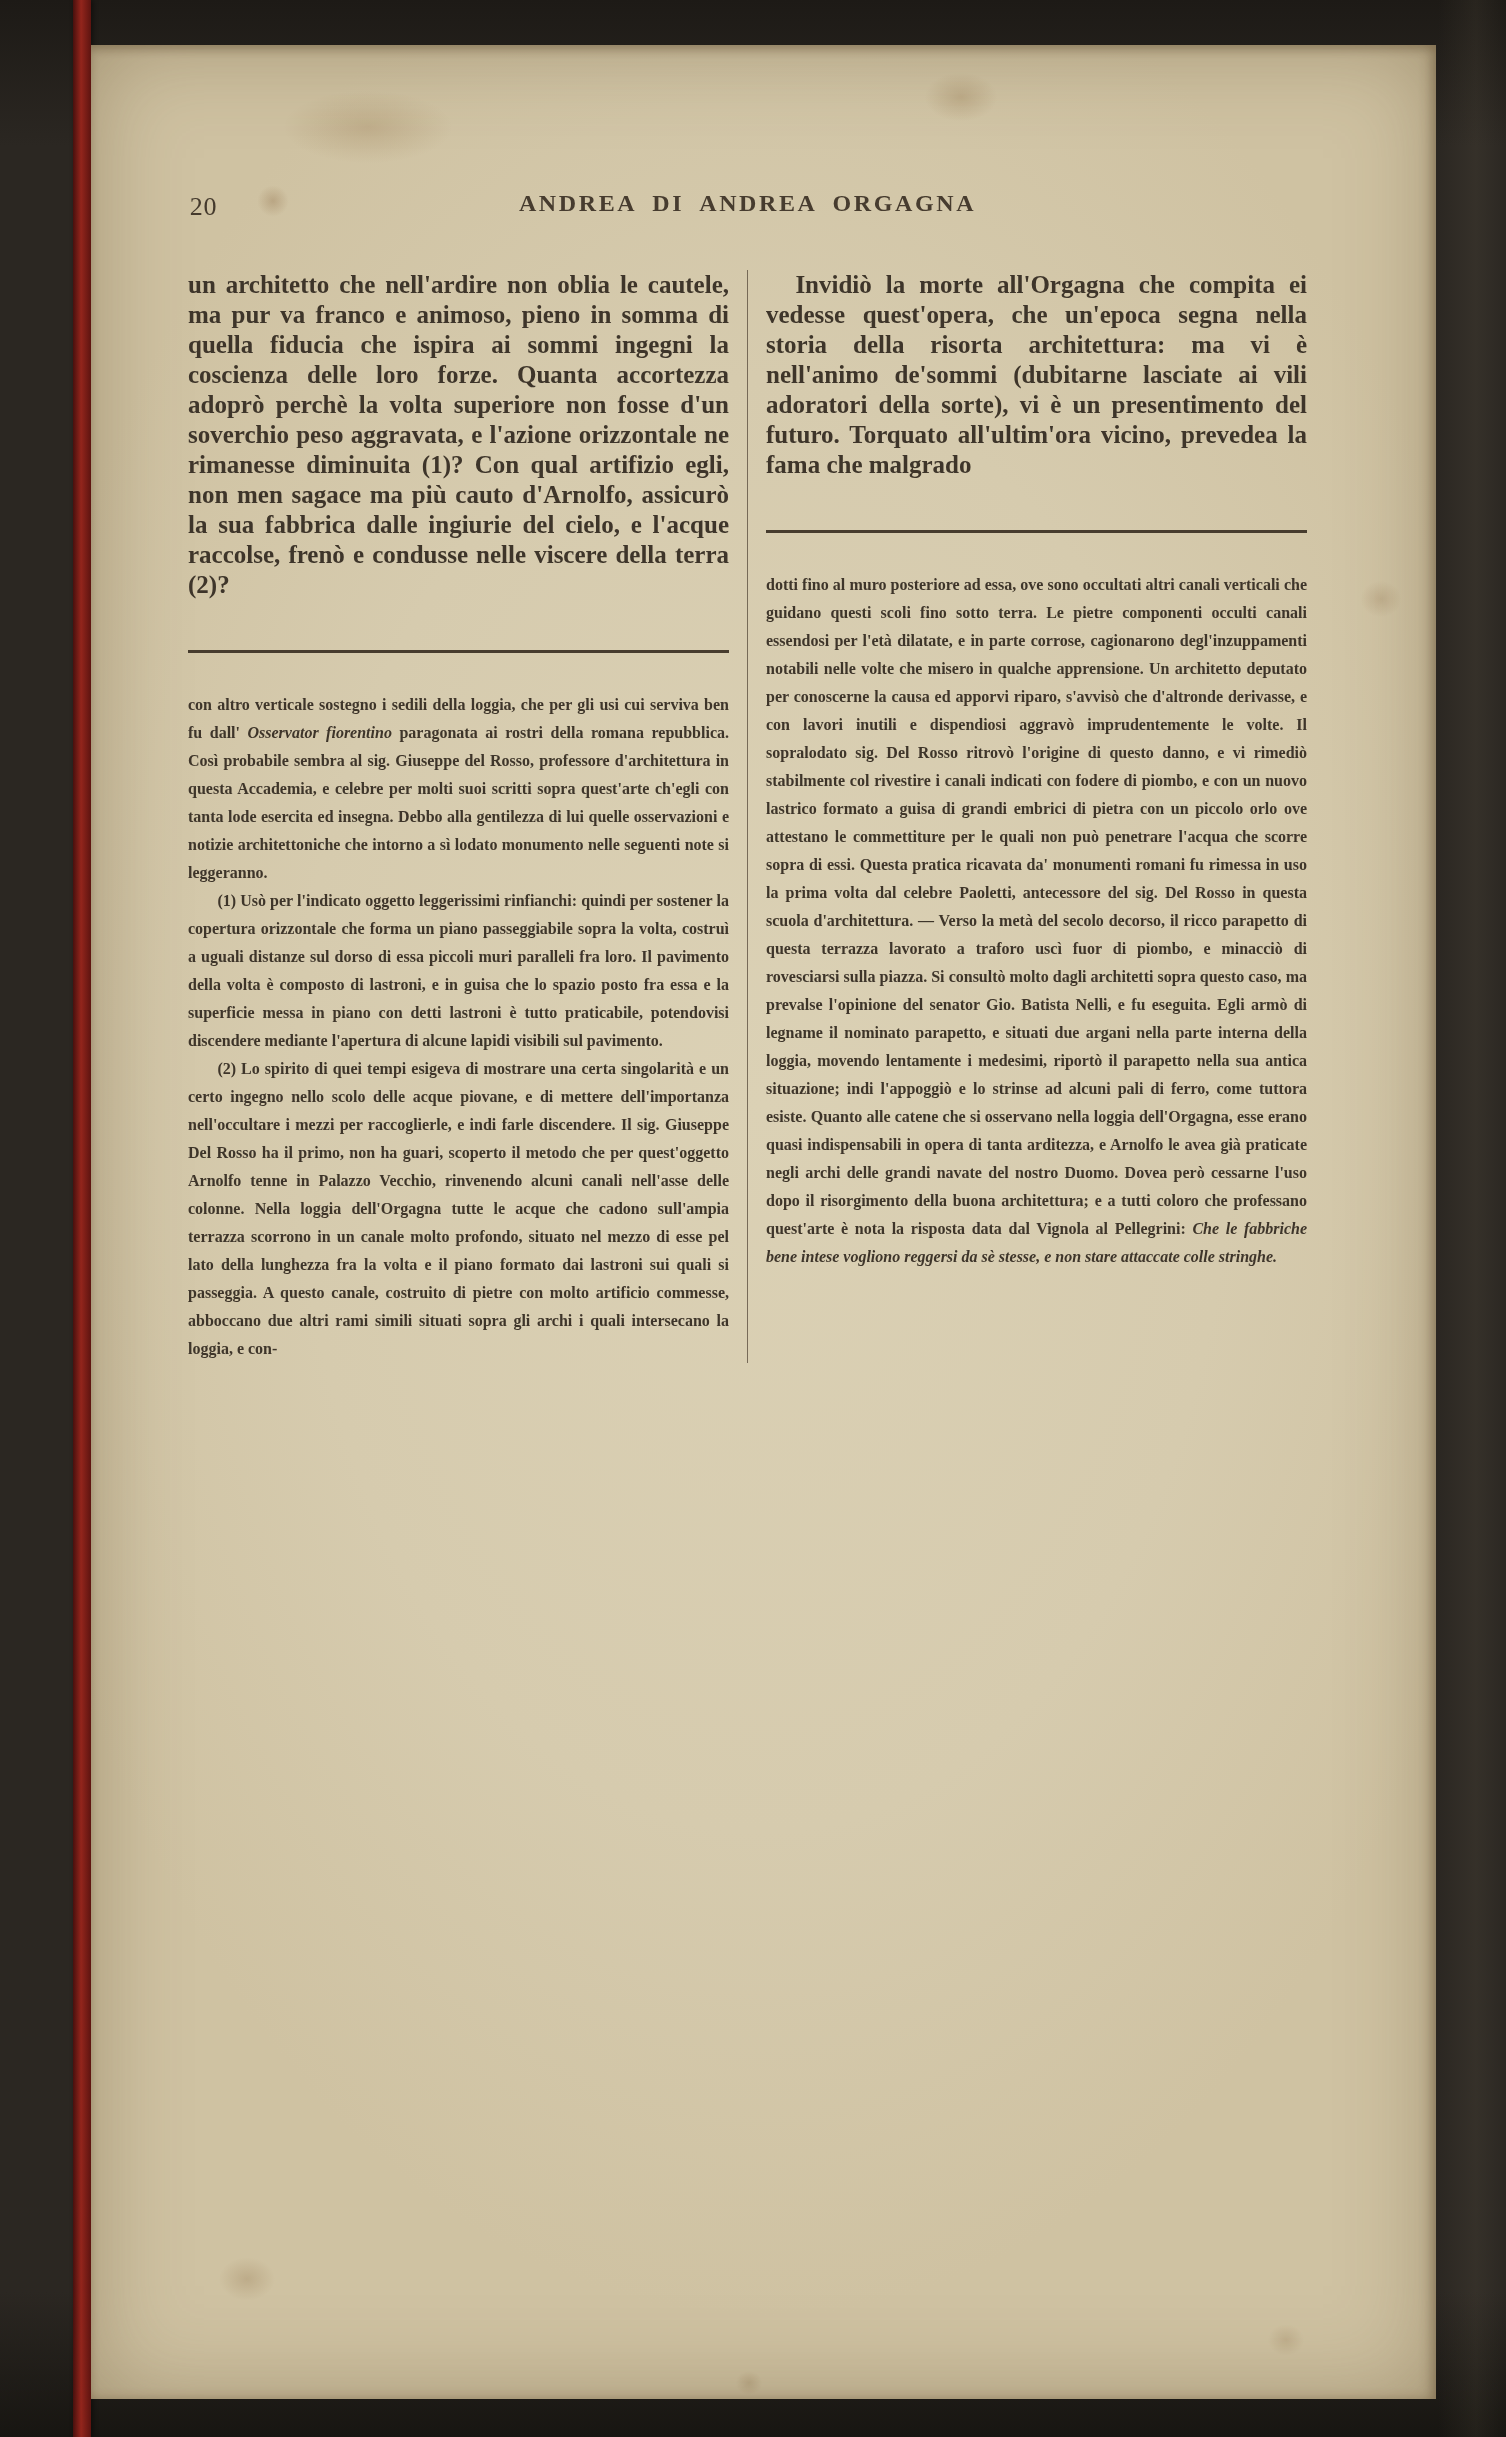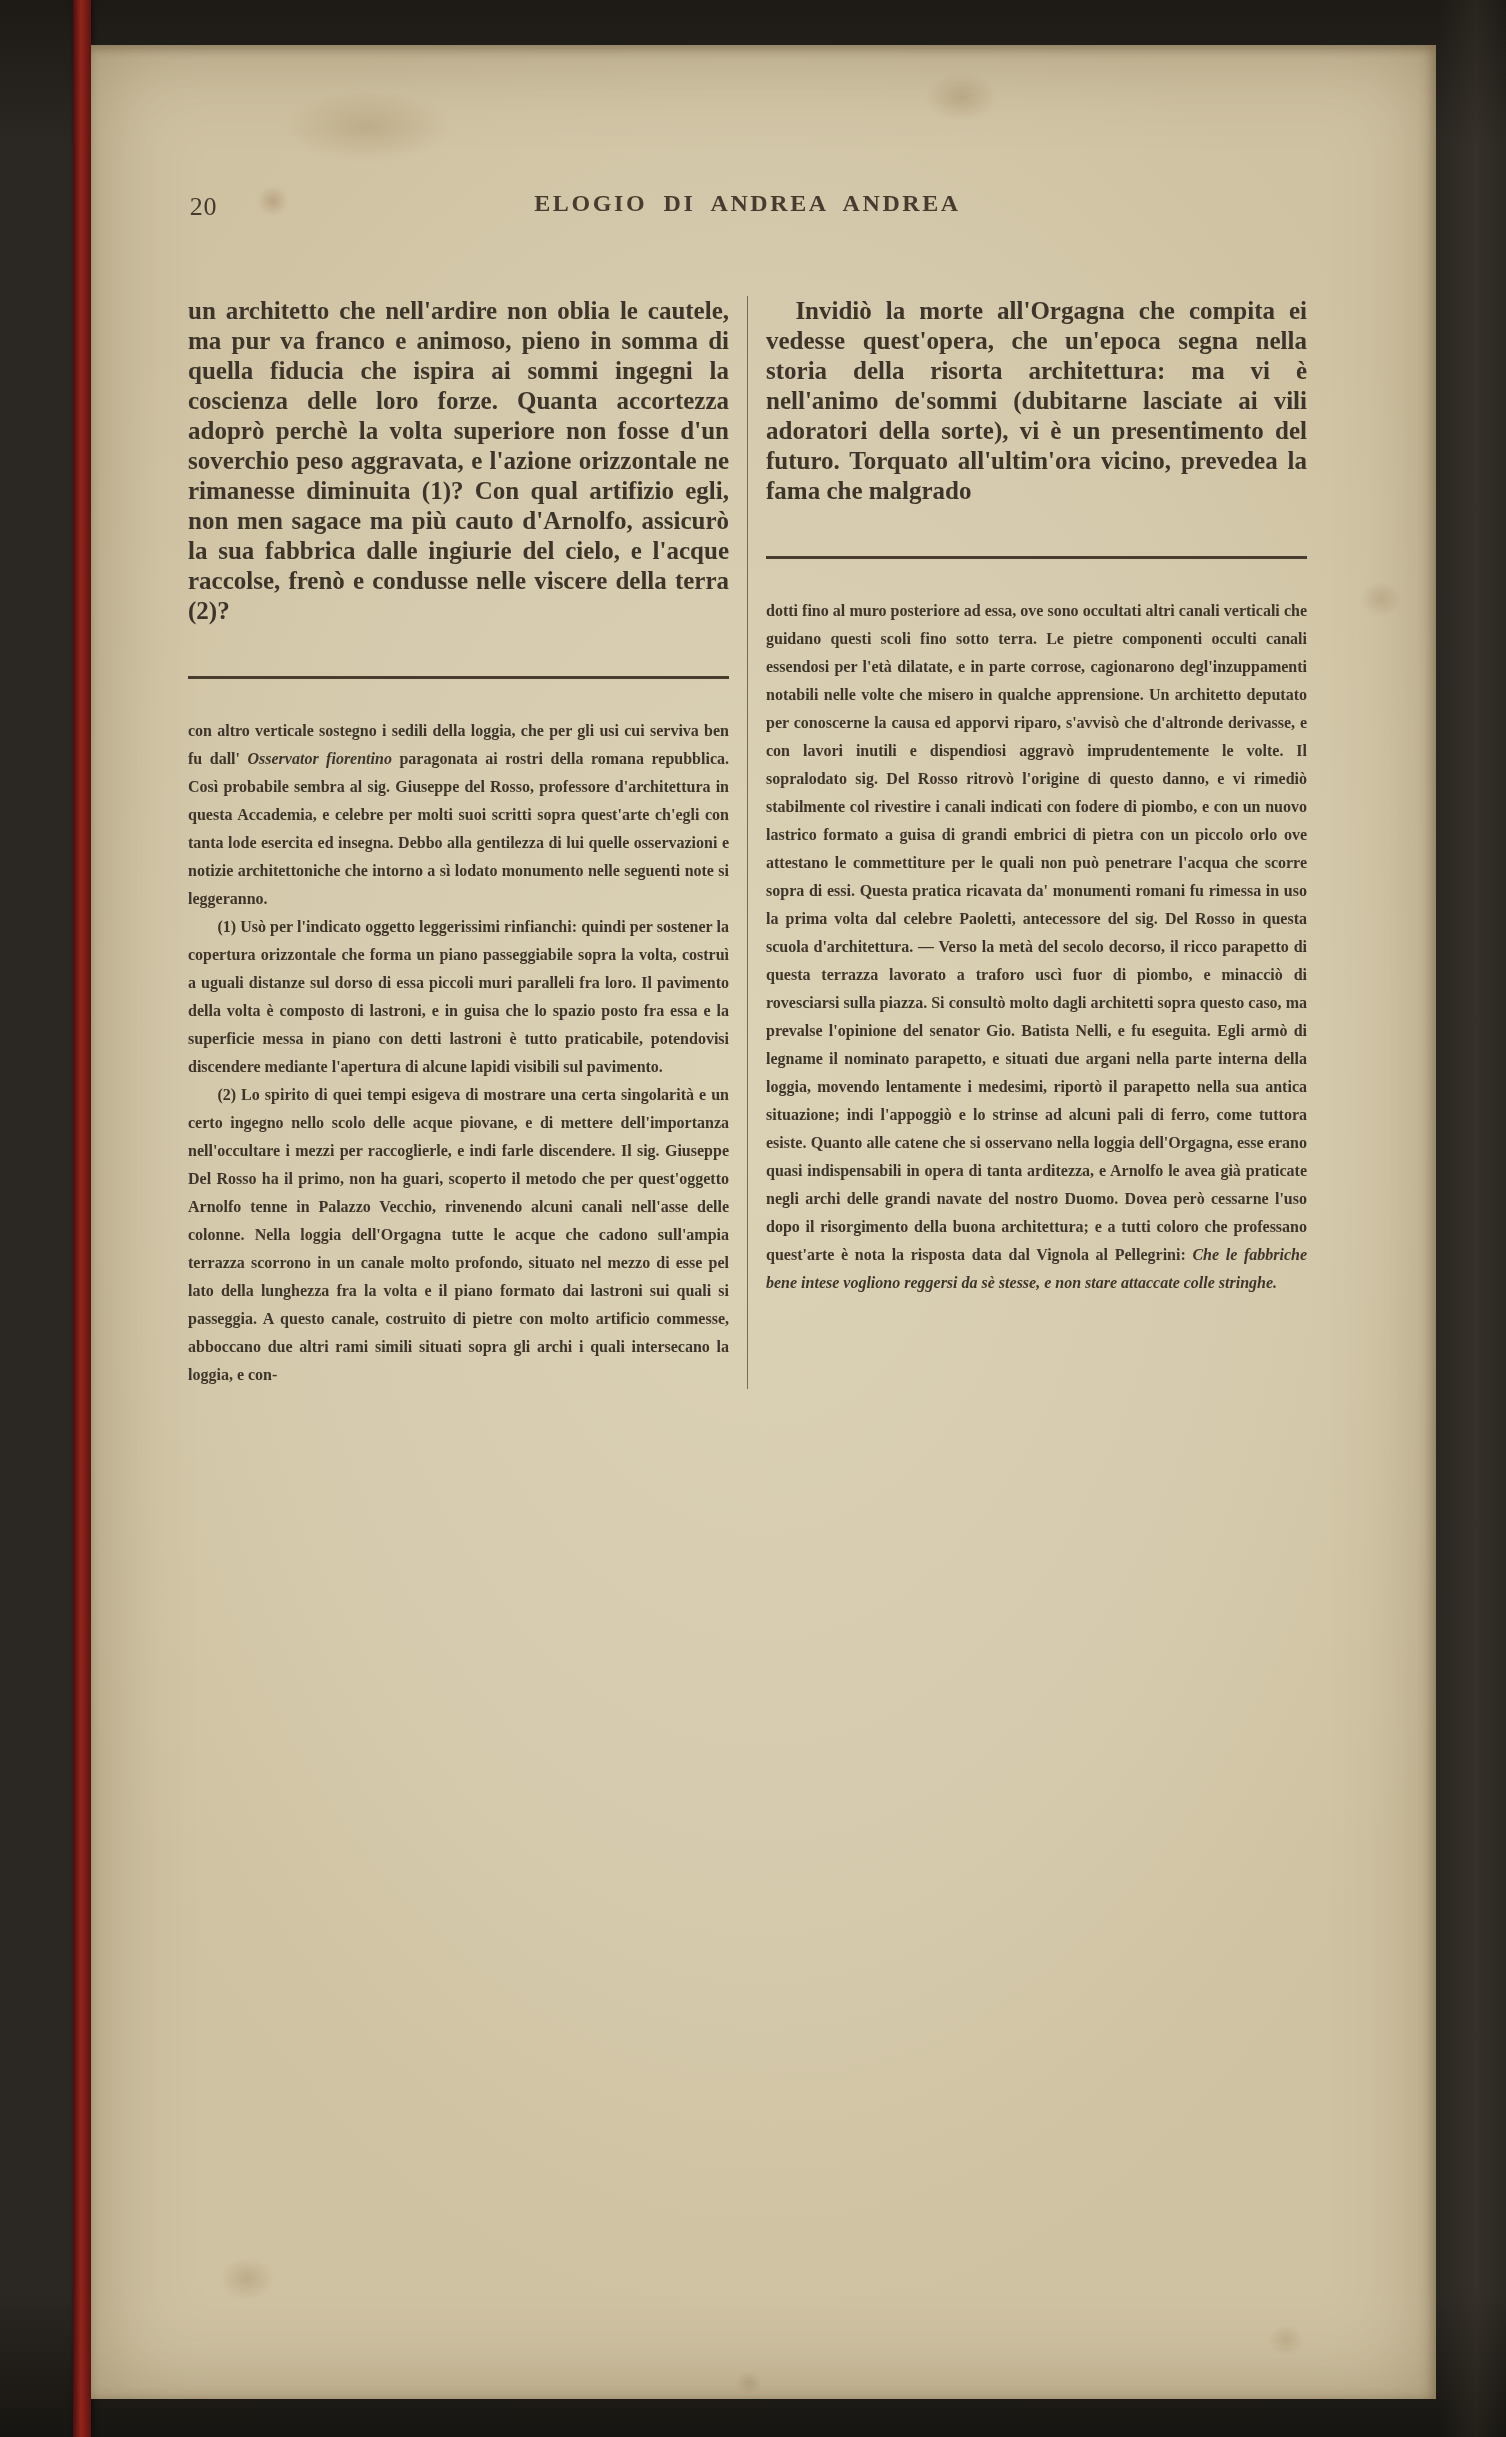--- a/index.html
+++ b/index.html
@@ -28,21 +28,21 @@
       radial-gradient(26px 22.5px  at 1195px 2295px,rgba(118,82,40,0.16),rgba(0,0,0,0) 70%),
       radial-gradient(19px 17.3px  at 658px 2338px,rgba(118,82,40,0.18), rgba(0,0,0,0) 70%),
       radial-gradient(779px 1212px at 50% 45%,  #dbd1b5 0%, #d6cbae 60%, #cfc2a2 100%);
     box-shadow:
       inset 0 0 95px rgba(92,70,38,0.38),
       inset -6px 0 12px rgba(80,60,35,0.30),
       inset 0 5.2px 8.7px rgba(80,60,35,0.25);
   }
   .content { position:absolute; left:97px; top:145px; width:1119px; }
 
-  .running-header { position:relative; height:35px; margin-bottom:71px; color:#453a2d; }
+  .running-header { position:relative; height:35px; margin-bottom:45px; color:#453a2d; }
   .page-num { position:absolute; left:1.7px; top:1.7px; font-size:26px; letter-spacing:0.9px; }
   .header-title {
     display:block; text-align:center; font-size:24px; font-weight:bold;
     letter-spacing:2.6px; word-spacing:7.8px; color:#473c2f;
   }
 
   .columns { display:flex; justify-content:space-between; align-items:stretch; }
   .col { width:541px;font-weight:bold; }
   .col-divider { width:1.7px; background:#55483a; opacity:0.75; align-self:stretch; }
 
@@ -59,21 +59,21 @@
 
 <div class="scene">
   <div class="edge-glow"></div>
   <div class="binding-strip"></div>
 
   <div class="paper">
     <div class="content">
 
       <div class="running-header">
         <span class="page-num">20</span>
-        <span class="header-title">ELOGIO DI ANDREA ANDREA</span>
+        <span class="header-title">ANDREA DI ANDREA ORGAGNA</span>
       </div>
 
       <div class="columns">
 
         <div class="col">
           <p class="main">un architetto che nell'ardire non oblia le cautele, ma pur va franco e animoso, pieno in somma di quella fiducia che ispira ai sommi ingegni la coscienza delle loro forze. Quanta accortezza adoprò perchè la volta superiore non fosse d'un soverchio peso aggravata, e l'azione orizzontale ne rimanesse diminuita (1)? Con qual artifizio egli, non men sagace ma più cauto d'Arnolfo, assicurò la sua fabbrica dalle ingiurie del cielo, e l'acque raccolse, frenò e condusse nelle viscere della terra (2)?</p>
           <div class="fn-rule"></div>
           <p class="fn"><span>con altro verticale sostegno i sedili della loggia, che per gli usi cui serviva ben fu dall' </span><span class="it">Osservator fiorentino</span><span> paragonata ai rostri della romana repubblica. Così probabile sembra al sig. Giuseppe del Rosso, professore d'architettura in questa Accademia, e celebre per molti suoi scritti sopra quest'arte ch'egli con tanta lode esercita ed insegna. Debbo alla gentilezza di lui quelle osservazioni e notizie architettoniche che intorno a sì lodato monumento nelle seguenti note si leggeranno.</span></p>
           <p class="fn indent">(1) Usò per l'indicato oggetto leggerissimi rinfianchi: quindi per sostener la copertura orizzontale che forma un piano passeggiabile sopra la volta, costruì a uguali distanze sul dorso di essa piccoli muri paralleli fra loro. Il pavimento della volta è composto di lastroni, e in guisa che lo spazio posto fra essa e la superficie messa in piano con detti lastroni è tutto praticabile, potendovisi discendere mediante l'apertura di alcune lapidi visibili sul pavimento.</p>
           <p class="fn indent">(2) Lo spirito di quei tempi esigeva di mostrare una certa singolarità e un certo ingegno nello scolo delle acque piovane, e di mettere dell'importanza nell'occultare i mezzi per raccoglierle, e indi farle discendere. Il sig. Giuseppe Del Rosso ha il primo, non ha guari, scoperto il metodo che per quest'oggetto Arnolfo tenne in Palazzo Vecchio, rinvenendo alcuni canali nell'asse delle colonne. Nella loggia dell'Orgagna tutte le acque che cadono sull'ampia terrazza scorrono in un canale molto profondo, situato nel mezzo di esse pel lato della lunghezza fra la volta e il piano formato dai lastroni sui quali si passeggia. A questo canale, costruito di pietre con molto artificio commesse, abboccano due altri rami simili situati sopra gli archi i quali intersecano la loggia, e con-</p>

